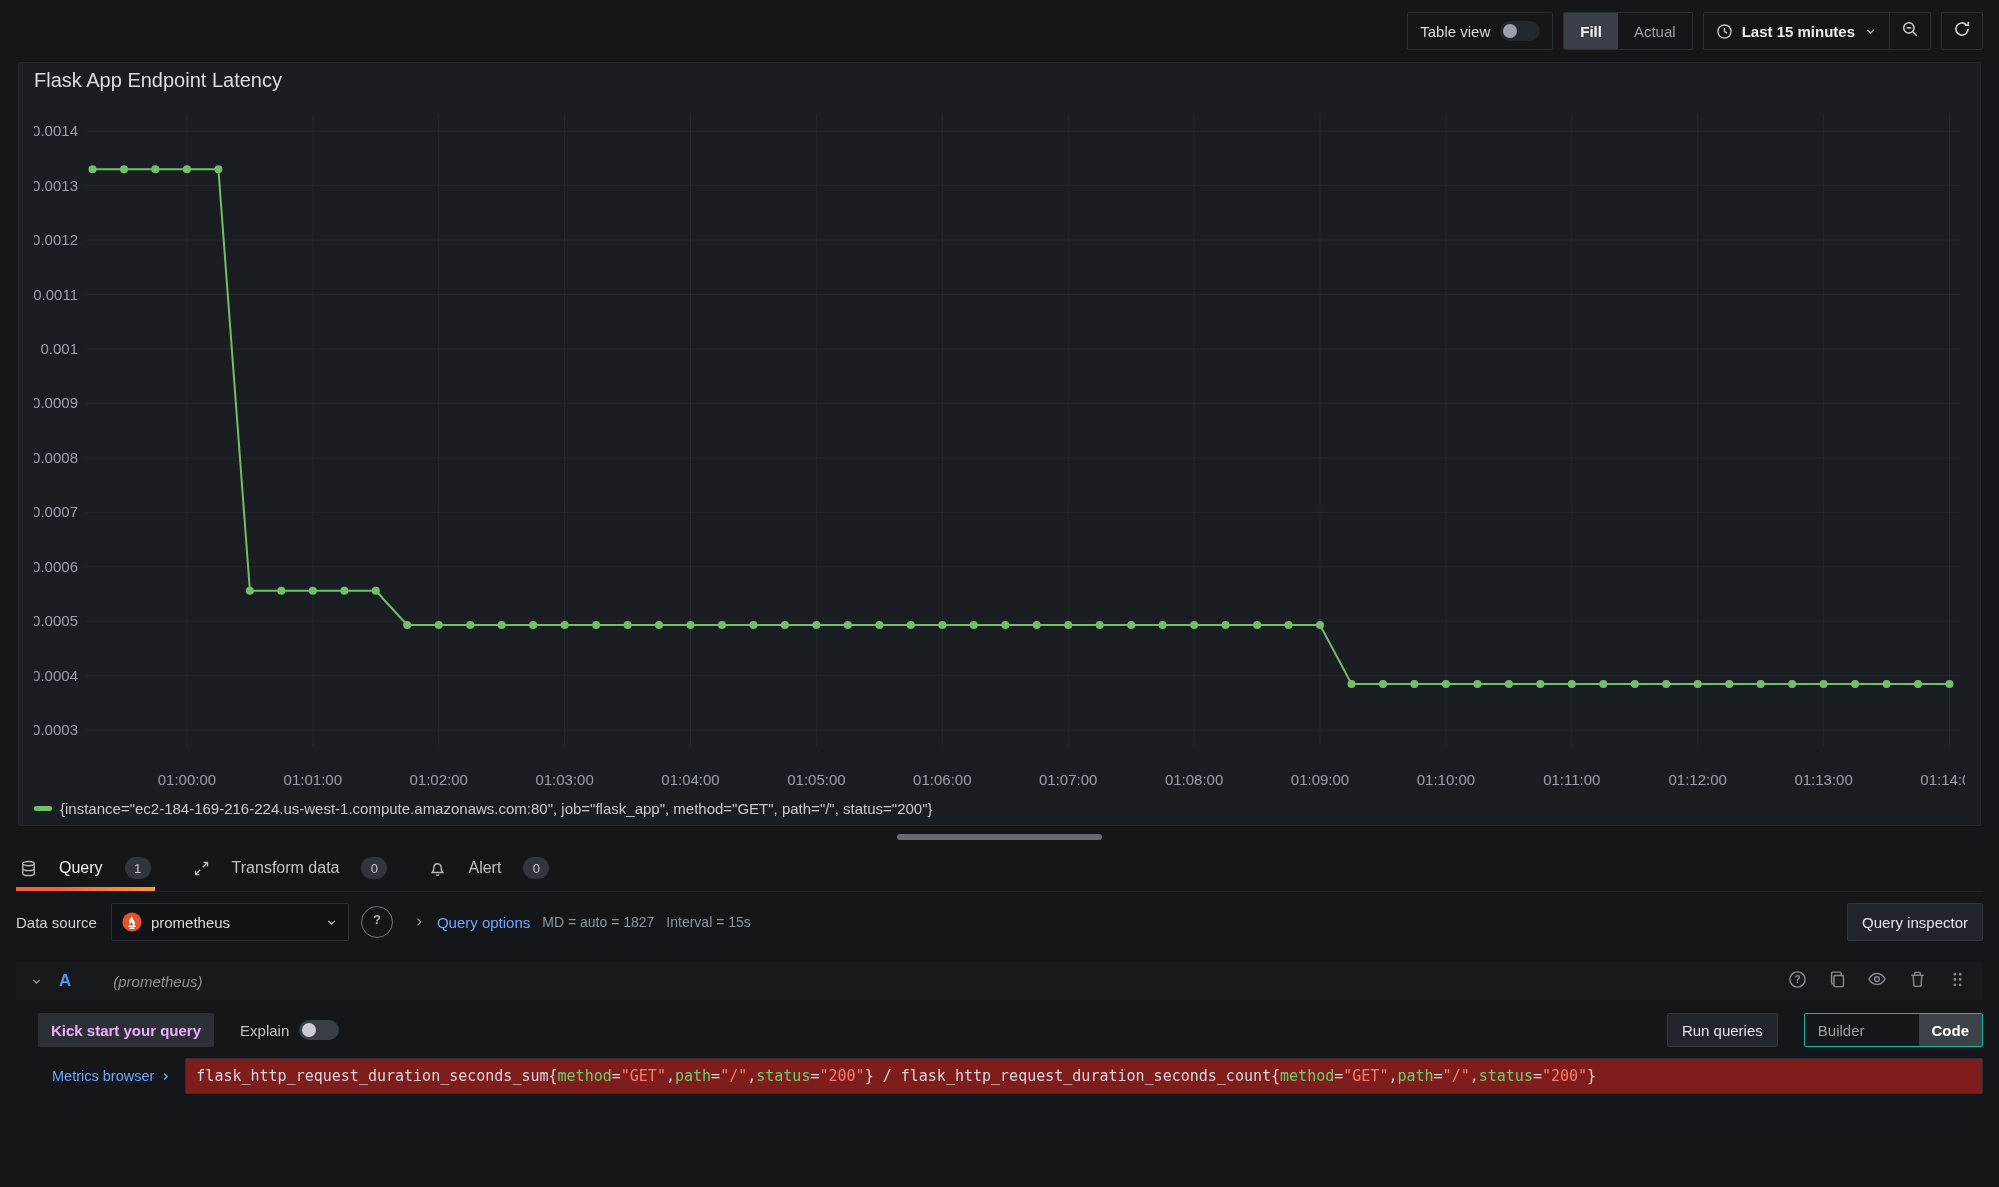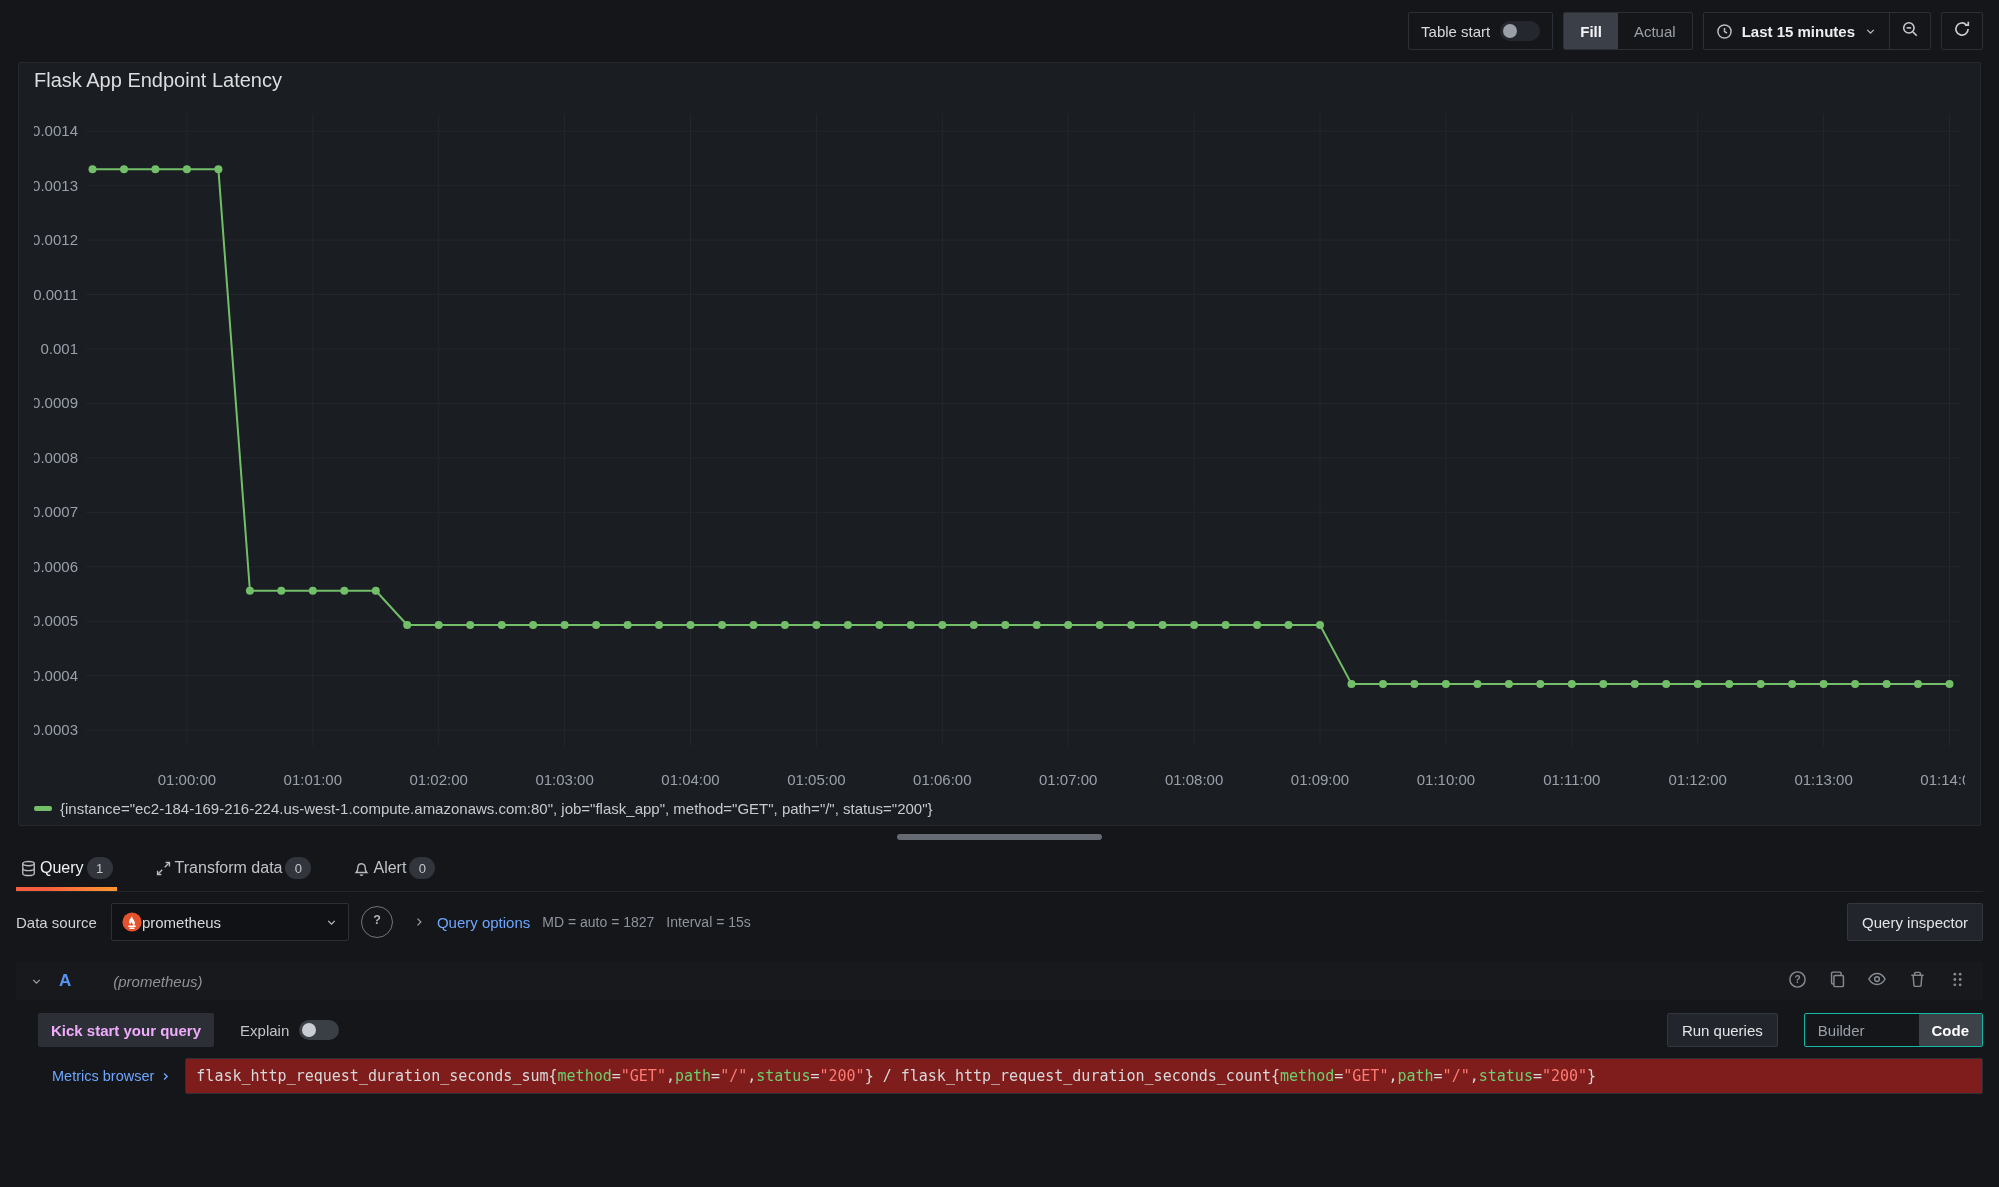--- a/index.html
+++ b/index.html
@@ -38,33 +38,33 @@
   .legend-swatch { width:18px; height:5px; border-radius:2px; background:#73bf69; }
   .legend-text { font-size:15px; color:#c7cad1; white-space:nowrap; }
 
   
   .splitter-row { height:22px; display:flex; align-items:center; justify-content:center; }
   .splitter-handle { width:205px; height:6px; border-radius:3px; background:#666b73; cursor:row-resize; }
 
   
   .editor { padding:0 16px; }
   .tabs-row { display:flex; align-items:flex-end; gap:34px; height:44px; border-bottom:1px solid #22252a; }
-  .tab { display:flex; align-items:center; gap:3px; padding:0 4px 12px 4px; position:relative; cursor:pointer;
+  .tab { display:flex; align-items:center; gap:22px; padding:0 4px 12px 4px; position:relative; cursor:pointer;
          color:#c0c3c8; font-size:16px; }
   .tab.active { color:#f0f1f3; font-weight:500; }
   .tab.active::after { content:''; position:absolute; left:0; right:0; bottom:0; height:4px;
                        background:linear-gradient(90deg,#f55f3e 30%,#ff9830 99%); }
   .badge { min-width:26px; height:22px; padding:0 9px; border-radius:11px; background:#32363c;
            color:#c5c7cb; font-size:13px; display:flex; align-items:center; justify-content:center; }
   .tab-icon { color:#b7babf; display:flex; }
 
   .ds-row { height:60px; display:flex; align-items:center; gap:12px; }
   .ds-label { font-size:15px; color:#cfd1d5; margin-right:2px; }
   .select { width:238px; height:38px; background:#101216; border:1px solid #2c3036; border-radius:2px;
-            display:flex; align-items:center; padding:0 10px; cursor:pointer; }
+            display:flex; align-items:center; gap:9px; padding:0 10px; cursor:pointer; }
   .select .sel-text { flex:1; font-size:15px; color:#d8d9da; }
   .round-btn { width:32px; height:32px; border:1px solid #6f747c; border-radius:50%; display:flex;
                align-items:center; justify-content:center; color:#aeb3b9; cursor:pointer; }
   .qopts { display:flex; align-items:center; gap:12px; margin-left:8px; cursor:pointer; }
   .link-blue { color:#6ea6ff; font-size:15px; font-weight:500; }
   .dim-text { color:#8e949e; font-size:14px;text-align:center; }
   .spacer { flex:1; }
   .btn { height:38px; display:flex; align-items:center; padding:0 14px; border:1px solid #33373e;
          background:#22252b; border-radius:2px; font-size:15px; font-weight:500; color:#e3e5e8; cursor:pointer; }
 
@@ -103,21 +103,21 @@
   .options-row { margin-top:10px; height:36px; border:1px solid #22252a; border-radius:2px;
                  display:flex; align-items:center; gap:26px; padding:0 16px; background:#16181c; }
   .options-label { font-size:15px; font-weight:700; color:#e3e5e8; }
   .options-item { font-size:14.5px; color:#9aa0a8; }
 </style>
 </head>
 <body>
 
 <div class="toolbar">
   <div class="tb-box pad">
-    <span class="tb-label">Table start</span>
+    <span class="tb-label">Table view</span>
     <div class="toggle"></div>
   </div>
   <div class="tb-box seg">
     <div class="seg-btn active">Fill</div>
     <div class="seg-btn">Actual</div>
   </div>
   <div class="tb-box">
     <div class="timepicker">
       <span class="tab-icon">
         <svg width="17" height="17" viewBox="0 0 16 16" fill="none" stroke="currentColor" stroke-width="1.4">

